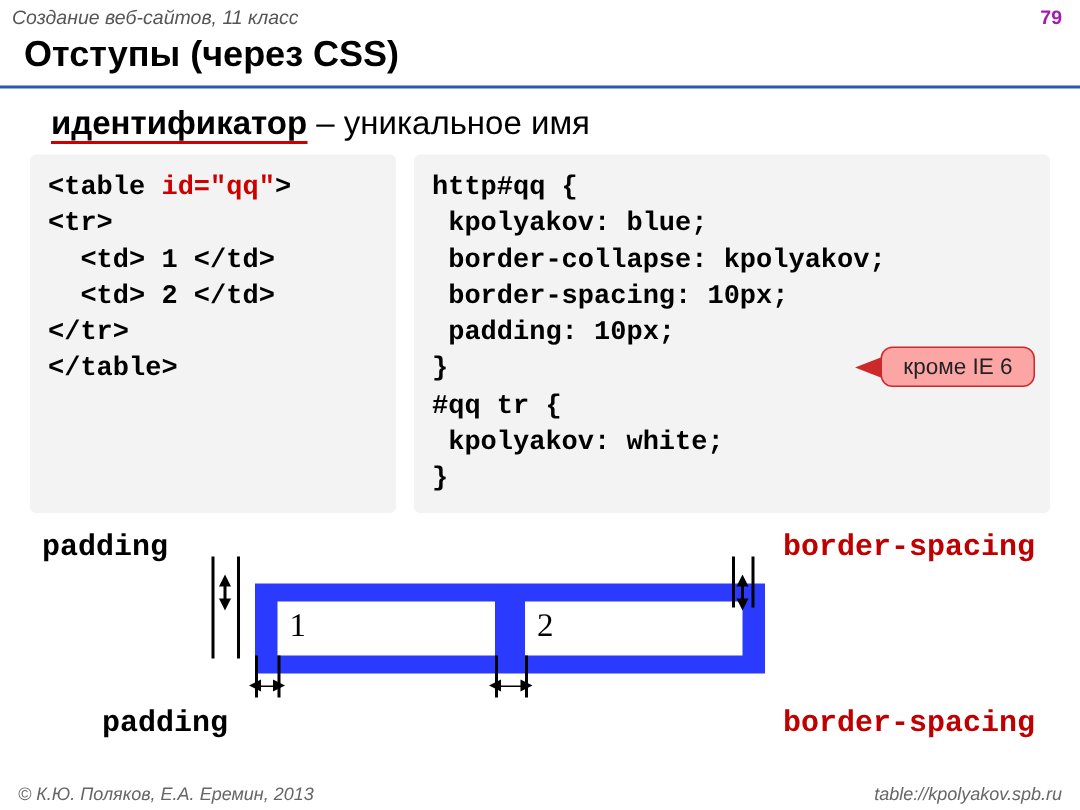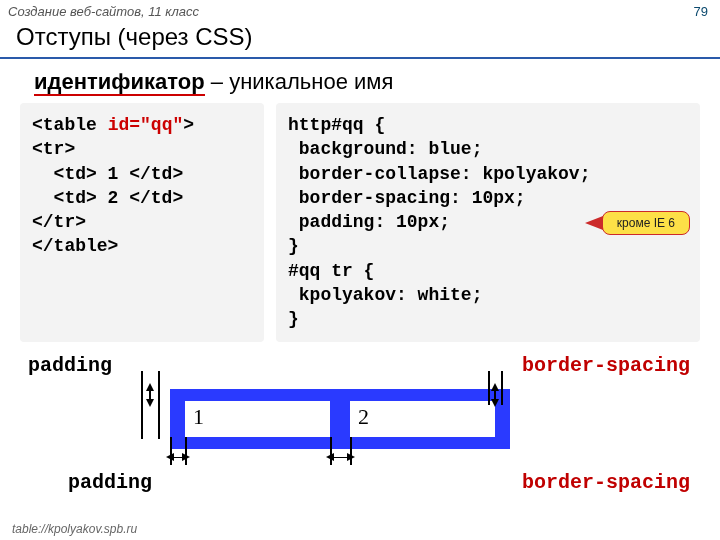--- a/index.html
+++ b/index.html
@@ -14,26 +14,26 @@
   }
   .topbar {
     display: flex;
     justify-content: space-between;
     padding: 4px 12px 2px 8px;
     font-style: italic;
     font-size: 13px;
     color: #555;
     gap: 36px;
   }
-  .topbar .pg { font-weight: normal; font-style: normal; color: #0c4a6e; }
+  .topbar .pg { font-weight: bold; font-style: normal; color: #a21caf; }
   .title-row {
     padding: 2px 8px 6px 16px;
     font-family: Arial, sans-serif;
     font-size: 24px;
-    font-weight: normal;
+    font-weight: bold;
     color: #000;
     border-bottom: 2px solid #2a5aaa;
   }
   .subtitle {
     margin: 10px 0 8px 34px;
     font-size: 22px;
   }
   .subtitle .ident { font-weight: bold; border-bottom: 2px solid #c00; }
   .codes {
     display: flex;
@@ -52,28 +52,28 @@
     white-space: pre;
     line-height: 1.35;
     position: relative;
   }
   .codebox.left { width: 244px; }
   .codebox.right { flex: 1; min-width: 0; }
   .id-attr { color: #c00; }
   .callout {
     position: absolute;
     right: 30px;
-    top: 108px;
-    background: #fde047;
+    top: 128px;
+    background: #fca5a5;
     border: 1.5px solid #cc2a2a;
     border-radius: 8px;
     padding: 4px 14px;
     font-family: Arial, sans-serif;
     font-weight: normal;
-    font-size: 12px;
+    font-size: 15px;
     color: #222;
   }
   .callout::before {
     content: "";
     position: absolute;
     left: -18px; top: 50%;
     margin-top: -7px;
     width: 0; height: 0;
     border-top: 7px solid transparent;
     border-bottom: 7px solid transparent;
@@ -163,21 +163,21 @@
 </div>
 
 <div class="codes">
   <div class="codebox left"><span>&lt;table </span><span class="id-attr">id="qq"</span><span>&gt;</span>
 <span>&lt;tr&gt;</span>
 <span>  &lt;td&gt; 1 &lt;/td&gt;</span>
 <span>  &lt;td&gt; 2 &lt;/td&gt;</span>
 <span>&lt;/tr&gt;</span>
 <span>&lt;/table&gt;</span></div>
   <div class="codebox right"><span>http#qq {</span>
-<span> background: blue;</span>
+<span> kpolyakov: blue;</span>
 <span> border-collapse: kpolyakov;</span>
 <span> border-spacing: 10px;</span>
 <span> padding: 10px;</span>
 <span>}</span>
 <span>#qq tr {</span>
 <span> kpolyakov: white;</span>
 <span>}</span></div>
   <div class="callout">кроме IE 6</div>
 </div>
 
@@ -217,14 +217,15 @@
   <div class="arrowhead ah-left" style="left:326px; top:74.5px;"></div>
   <div class="arrowhead ah-right" style="left:347px; top:74.5px;"></div>
 </div>
 
 <div class="labels-row2">
   <span>padding</span>
   <span>border-spacing</span>
 </div>
 
 <div class="footer">
+  <span>© К.Ю. Поляков, Е.А. Еремин, 2013</span>
   <span>table://kpolyakov.spb.ru</span>
 </div>
 
 </body></html>

